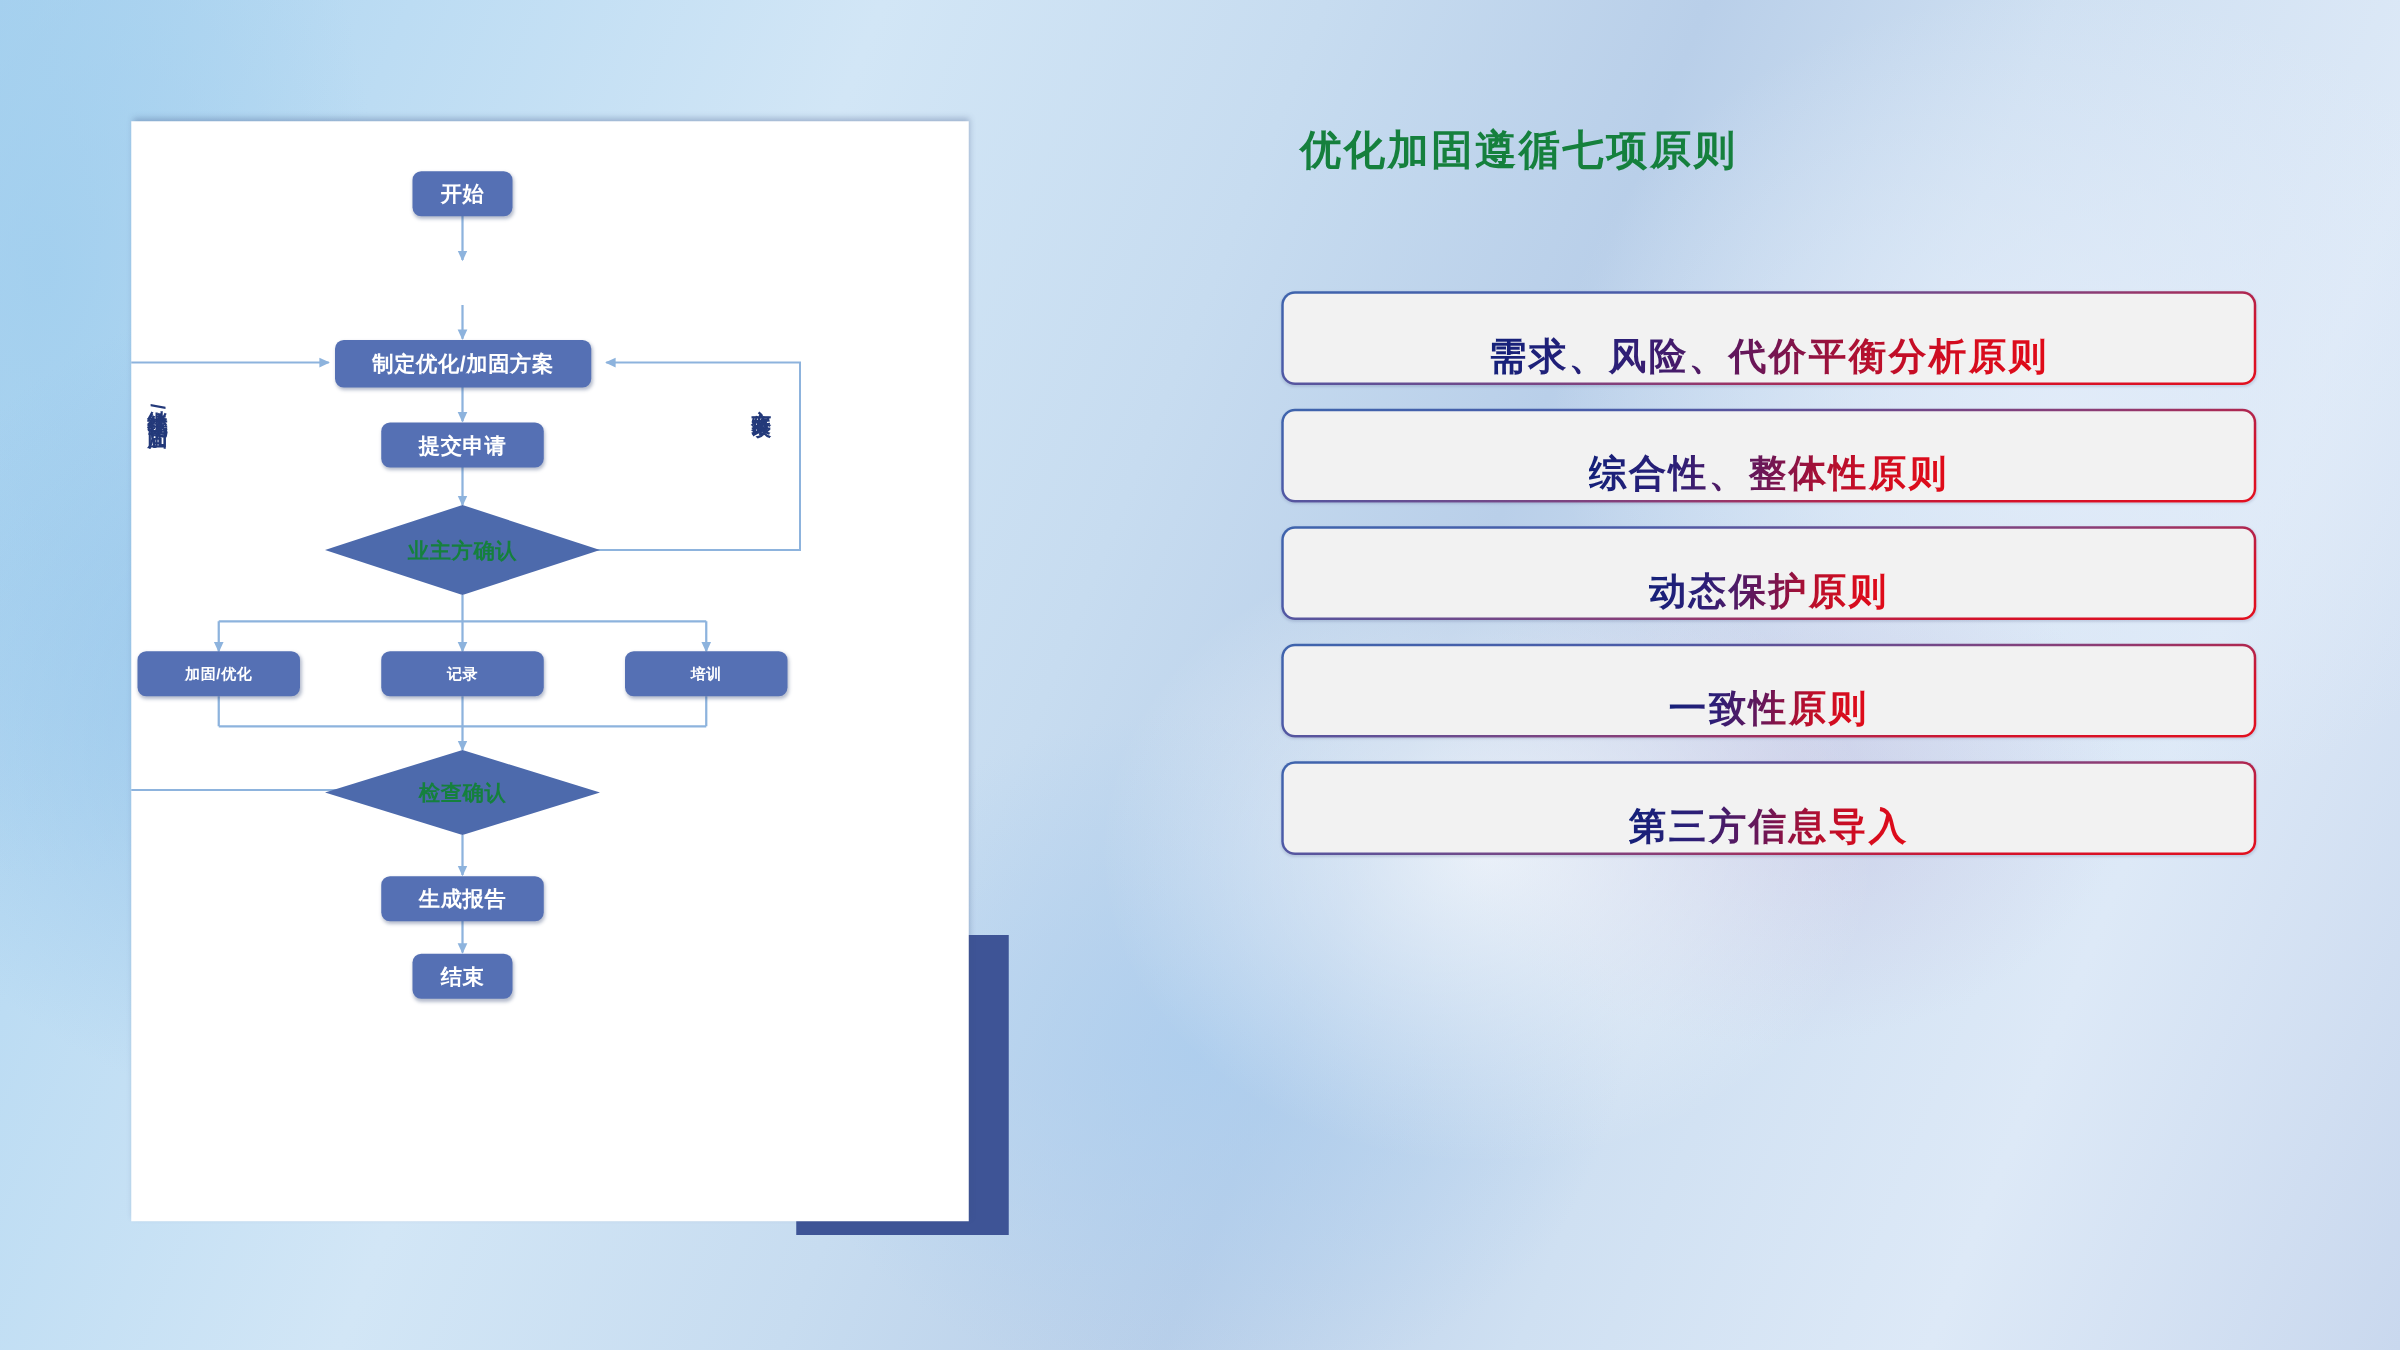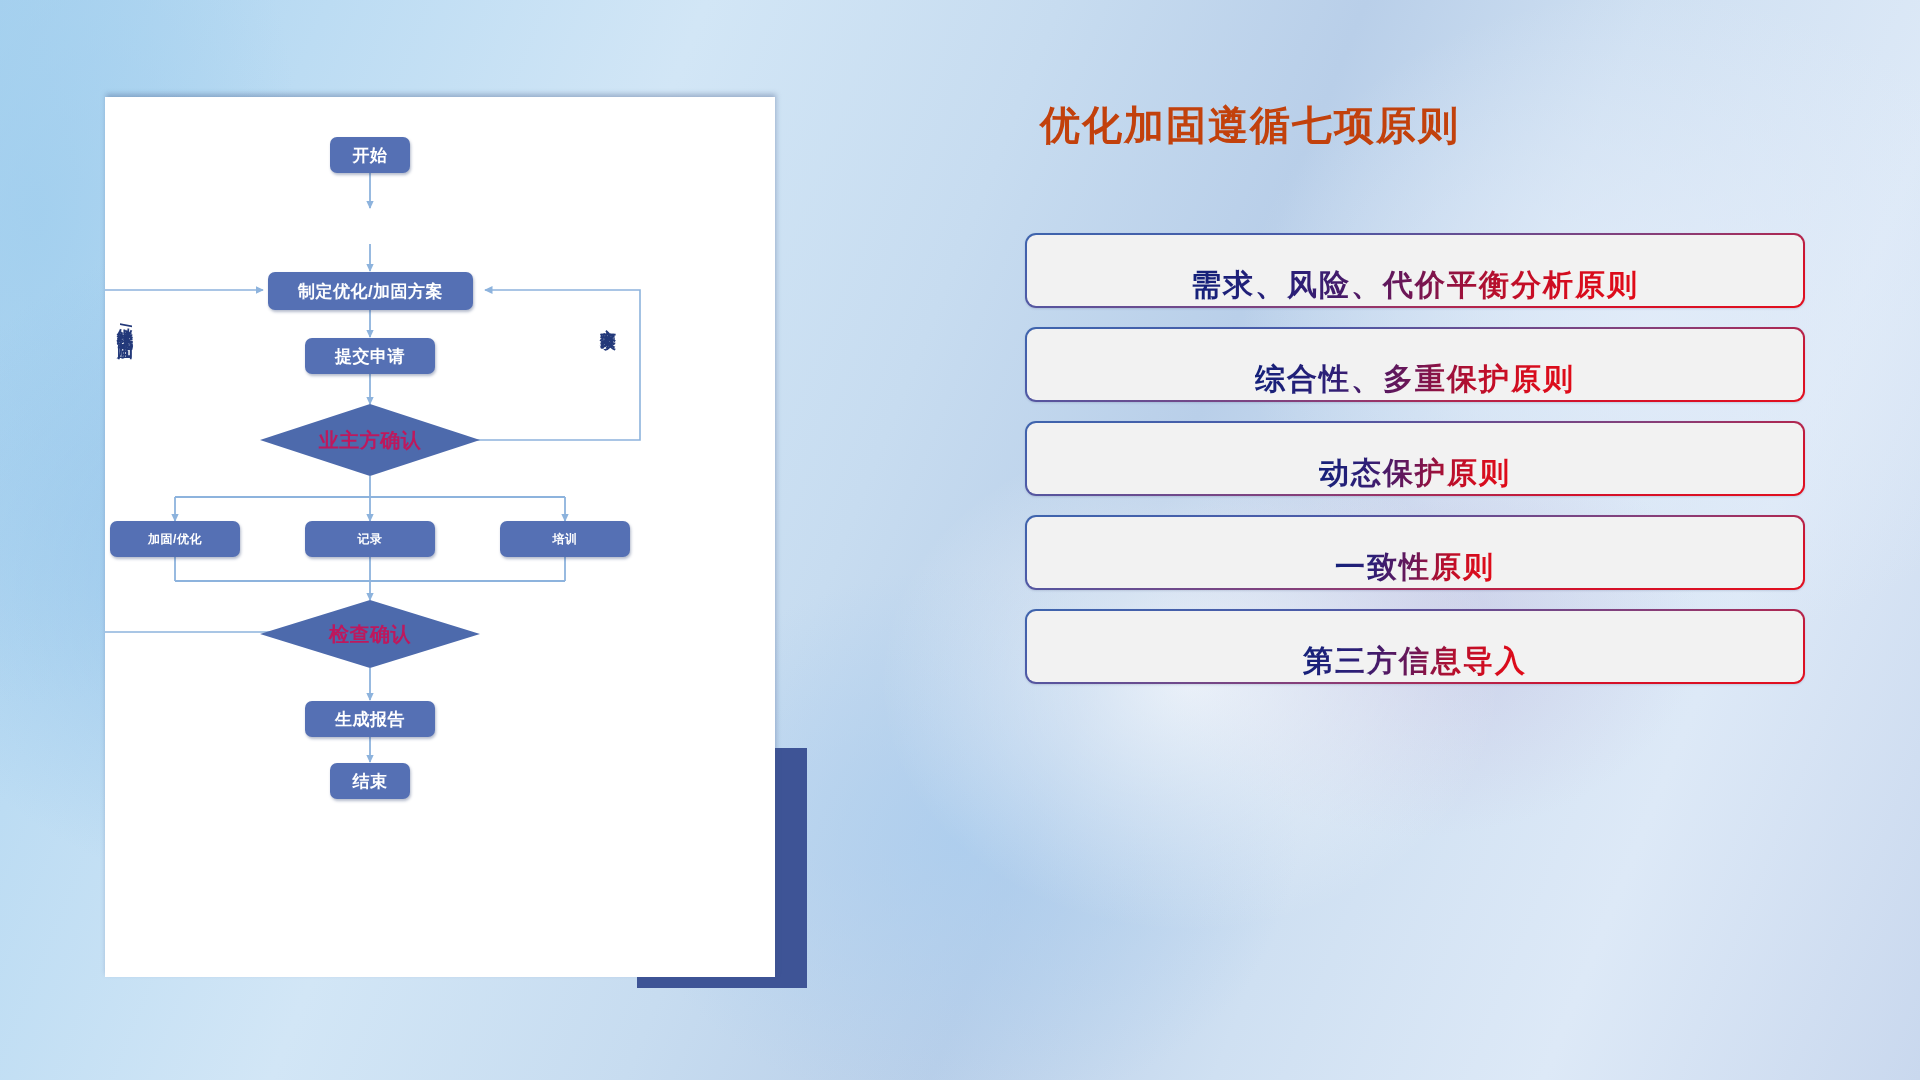--- a/index.html
+++ b/index.html
@@ -65,41 +65,41 @@
     letter-spacing:.5px;
     white-space:nowrap;
     box-shadow:1px 2px 3px rgba(40,60,110,.35);
   }
   .node.small{font-size:12px;}
   .diamond-wrap{position:absolute;}
   .diamond-wrap svg{position:absolute;left:0;top:0;}
   .diamond-label{
     position:absolute;left:0;top:0;width:100%;height:100%;
     display:flex;align-items:center;justify-content:center;
-    color:#be185d;font-size:20px;font-weight:bold;letter-spacing:.5px;
+    color:#15803d;font-size:17px;font-weight:bold;letter-spacing:.5px;
     pointer-events:none;
   }
   .vlabel{
     position:absolute;
     color:#23397a;
     font-size:16px;font-weight:bold;
     writing-mode:vertical-rl;
     text-orientation:upright;
     letter-spacing:2px;
     line-height:1;
     white-space:nowrap;
   }
   .vlabel.slashy{text-orientation:mixed;}
 
   
   #right-panel{position:absolute;left:900px;top:0;width:1020px;height:1080px;z-index:3;}
   #principles-title{
     position:absolute;left:140px;top:98px;
-    font-size:40px;font-weight:bold;
-    color:#c2410c;
+    font-size:33px;font-weight:bold;
+    color:#15803d;
     letter-spacing:2px;
     white-space:nowrap;
   }
   #principles-list{position:absolute;left:125px;top:233px;width:780px;}
   .principle-card{
     position:relative;
     height:71px;
     margin-bottom:19px;
     border-radius:11px;
     padding:2px;
@@ -223,21 +223,21 @@
   <div id="principles-list">
 
     <div class="principle-card">
       <div class="principle-inner">
         <span class="principle-text">需求、风险、代价平衡分析原则</span>
       </div>
     </div>
 
     <div class="principle-card">
       <div class="principle-inner">
-        <span class="principle-text">综合性、多重保护原则</span>
+        <span class="principle-text">综合性、整体性原则</span>
       </div>
     </div>
 
     <div class="principle-card">
       <div class="principle-inner">
         <span class="principle-text">动态保护原则</span>
       </div>
     </div>
 
 

